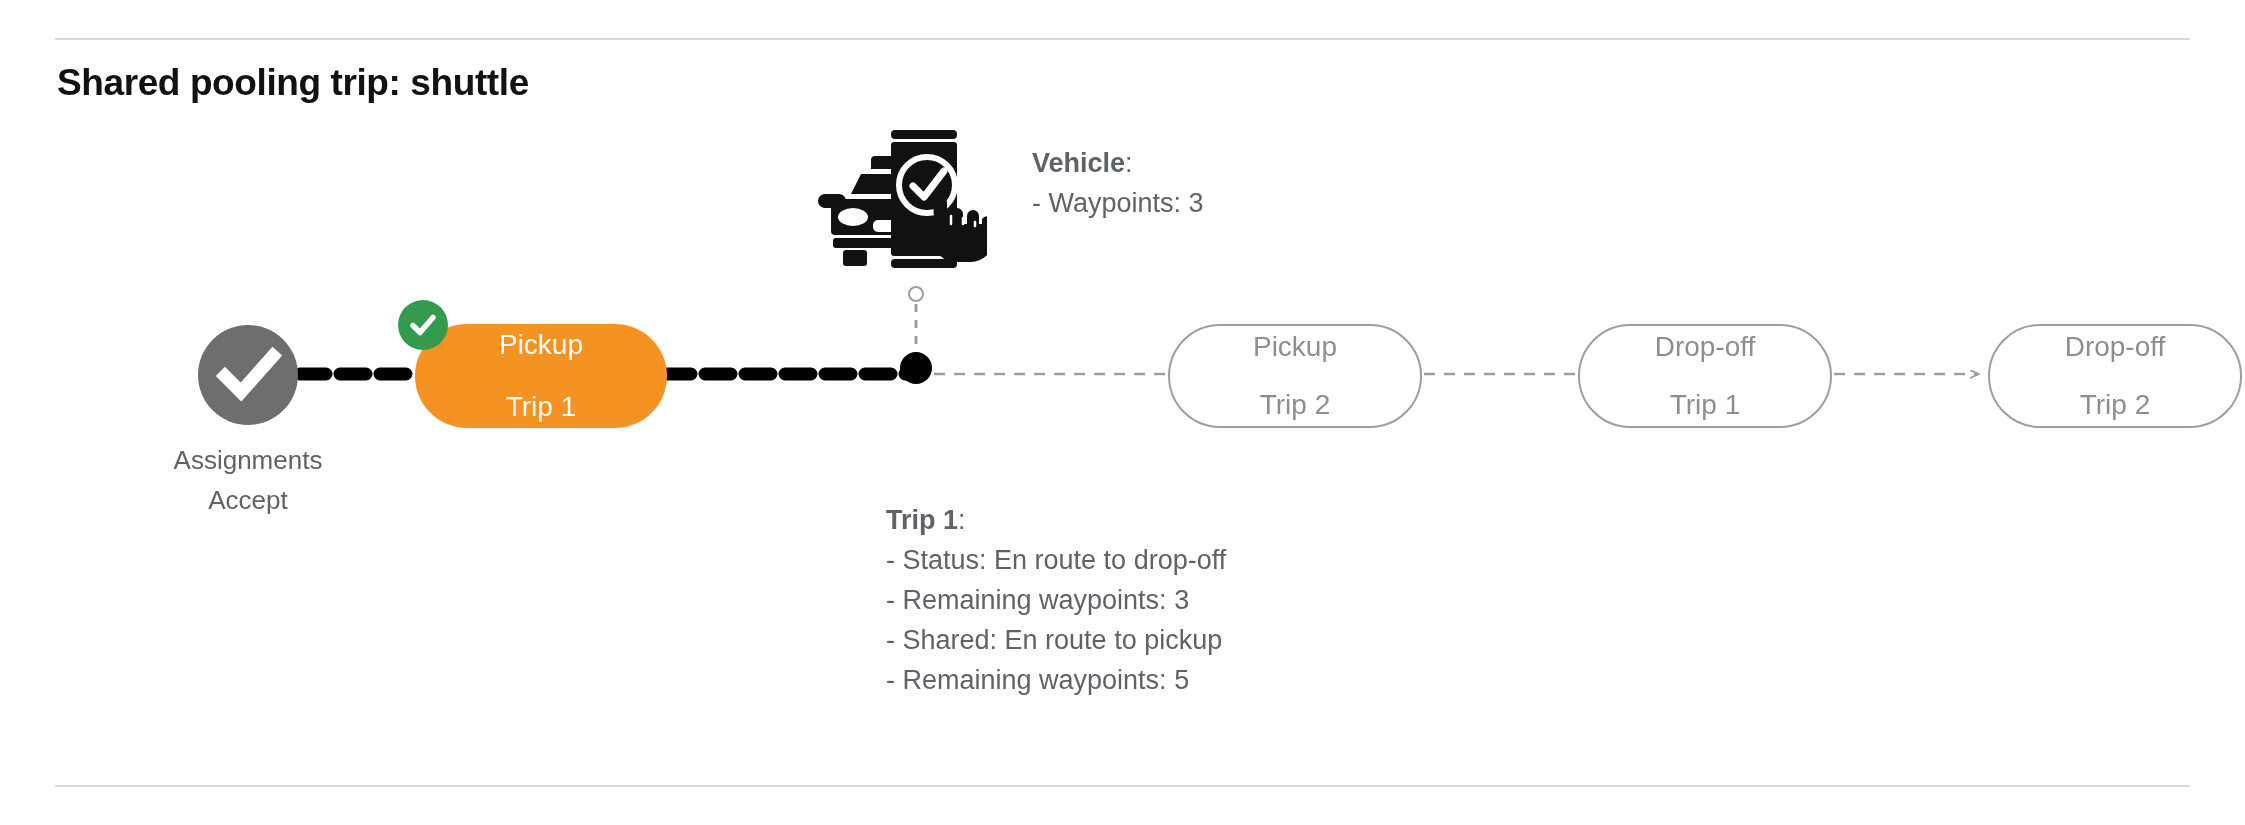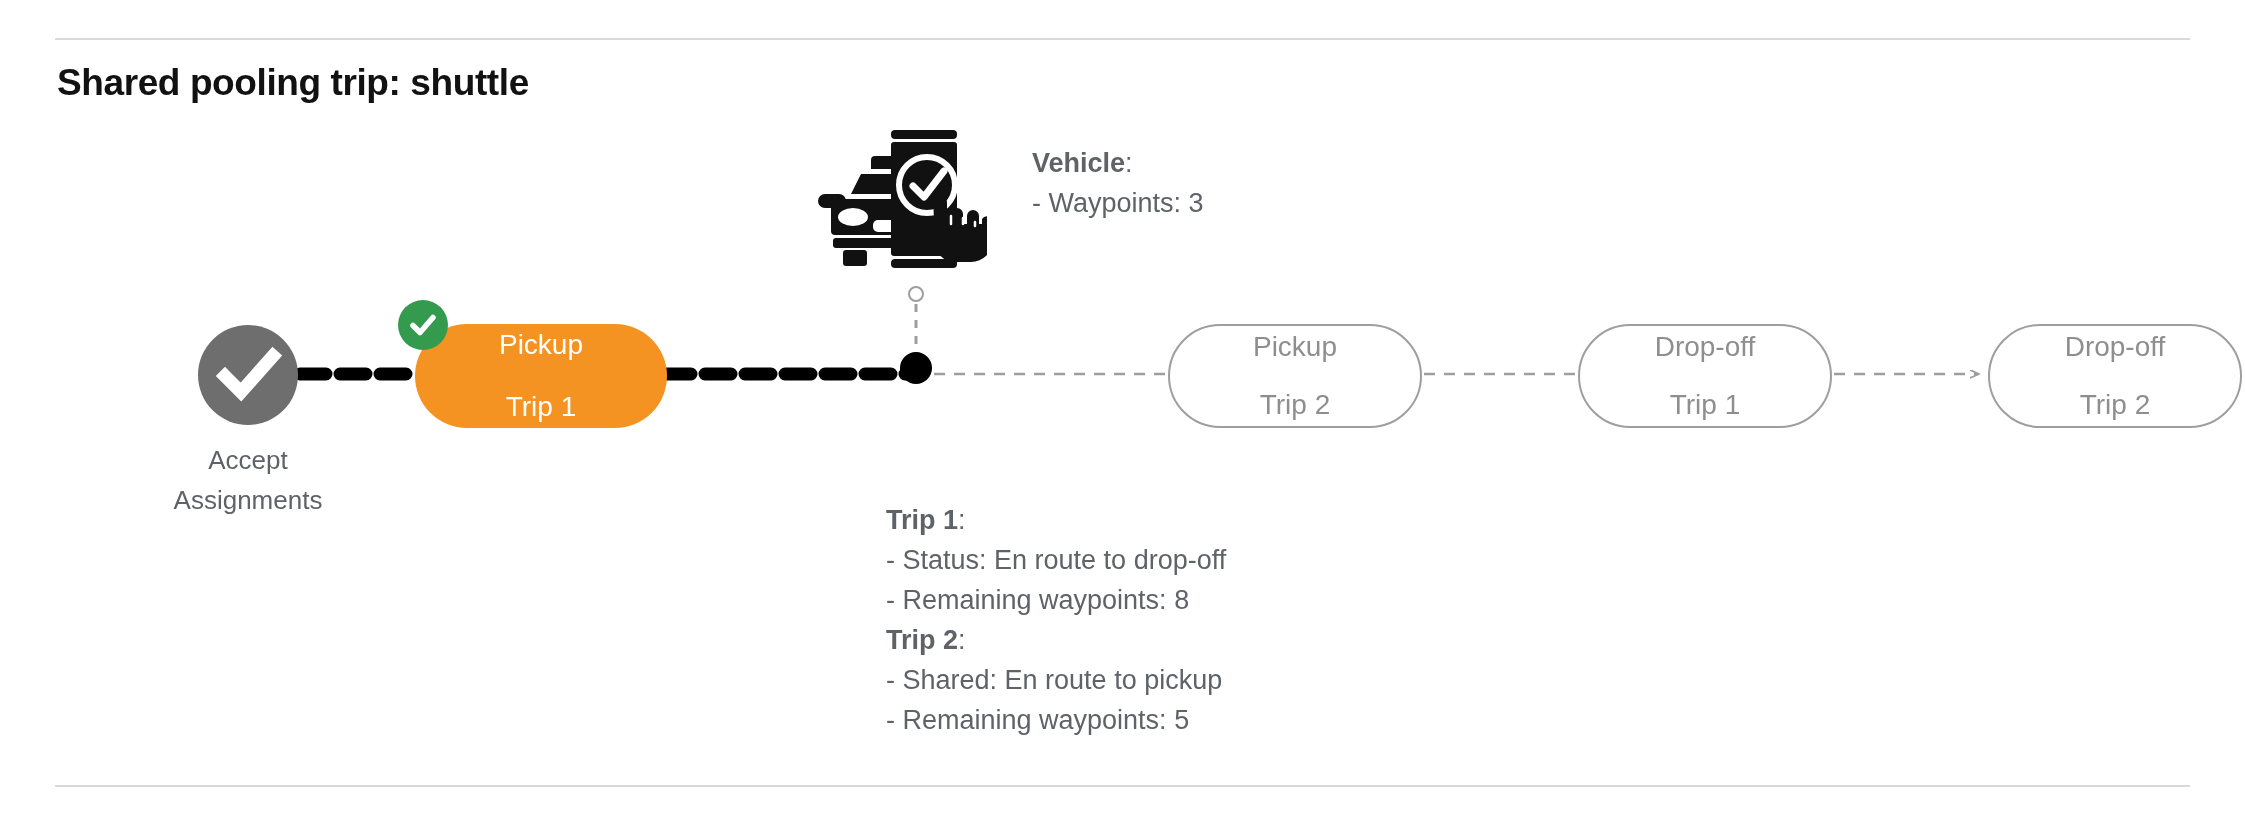--- a/index.html
+++ b/index.html
@@ -193,22 +193,22 @@
 
     <line x1="1834" y1="374" x2="1978" y2="374" stroke="#9e9e9e" stroke-width="2.5" stroke-dasharray="11 9" marker-end="url(#arrow-gray)"></line>
   </svg>
 
   <div class="start-node">
     <svg width="100" height="100" viewBox="0 0 100 100" xmlns="http://www.w3.org/2000/svg">
       <path d="M27 51 L43 67 L75 31" fill="none" stroke="#ffffff" stroke-width="13" stroke-linecap="square" stroke-linejoin="miter"></path>
     </svg>
   </div>
   <div class="start-label">
+    <div>Assignments</div>
     <div>Accept</div>
-    <div>Assignments</div>
   </div>
 
   <div class="pill active pill-pickup-1">
     <div class="pill-line">Pickup</div>
     <div class="pill-line">Trip 1</div>
   </div>
   <div class="badge-check">
     <svg width="34" height="34" viewBox="0 0 34 34" xmlns="http://www.w3.org/2000/svg">
       <path d="M7 17.5 L14 24.5 L27 9.5" fill="none" stroke="#ffffff" stroke-width="5.5" stroke-linecap="round" stroke-linejoin="round"></path>
     </svg>
@@ -271,19 +271,18 @@
   <div class="marker-dot"></div>
 
   <div class="info-block info-vehicle">
     <div class="info-line"><span class="strong">Vehicle</span><span>:</span></div>
     <div class="info-line">- Waypoints: 3</div>
   </div>
 
   <div class="info-block info-trips">
     <div class="info-line"><span class="strong">Trip 1</span><span>:</span></div>
     <div class="info-line">- Status:  En route to drop-off</div>
-    <div class="info-line">- Remaining waypoints: 8</div>
-    <div class="info-line"><span class="strong">Trip 2</span><span>:</span></div>
+    <div class="info-line">- Remaining waypoints: 3</div>
     <div class="info-line">- Shared:  En route to pickup</div>
     <div class="info-line">- Remaining waypoints: 5</div>
   </div>
 
 </div>
 
 </body></html>

